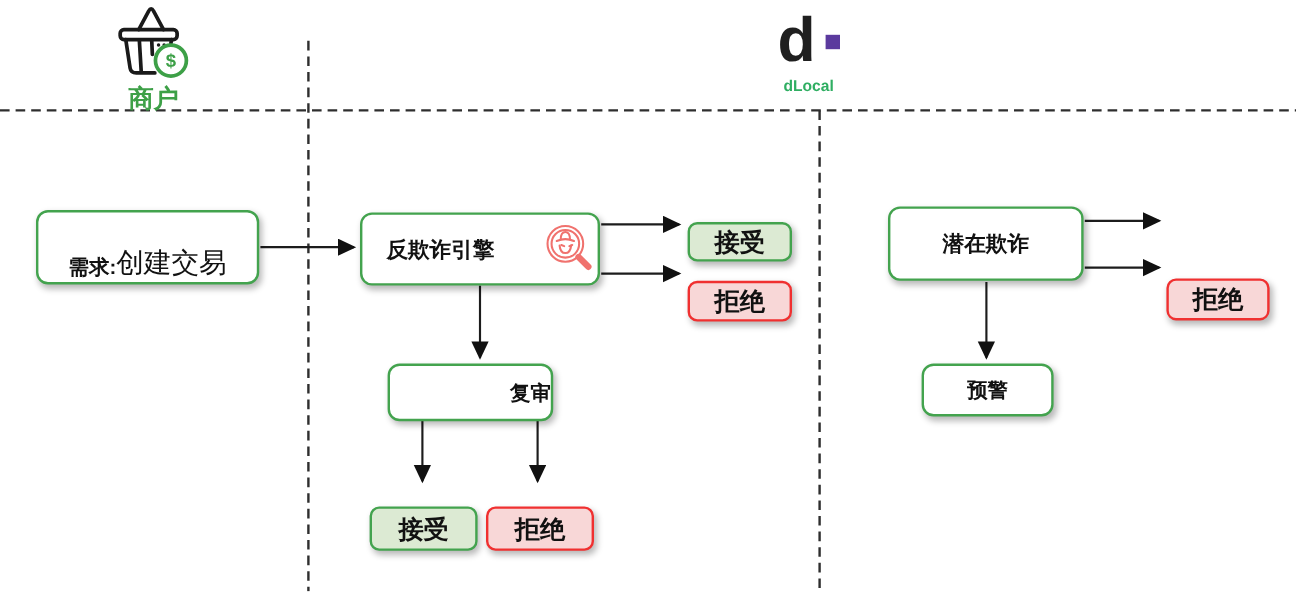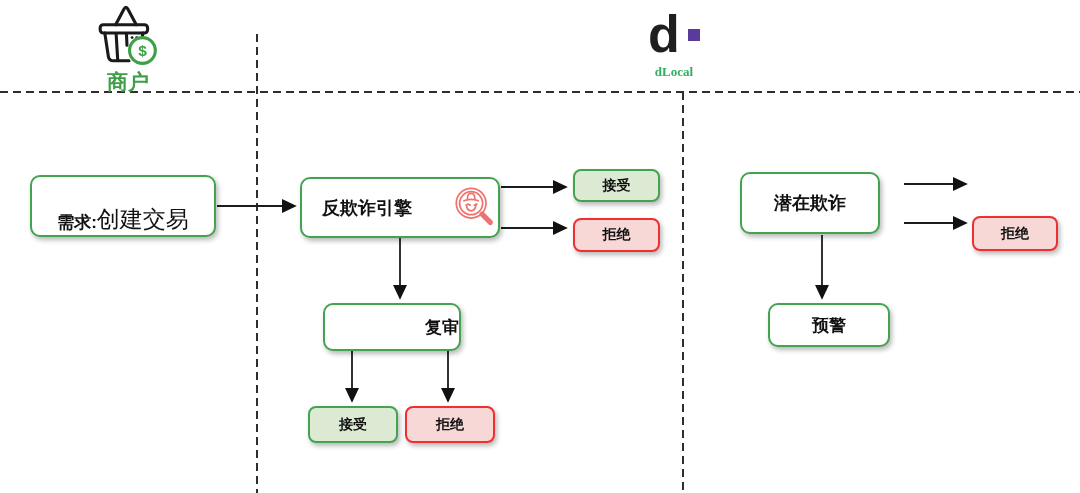--- a/index.html
+++ b/index.html
@@ -21,36 +21,36 @@
   .overlay{position:absolute;left:0;top:0;width:1080px;height:493px;pointer-events:none;}
   .dash{stroke:#2e2e2e;stroke-width:2;stroke-dasharray:8 5;fill:none;}
   .edge{stroke:var(--line-color);stroke-width:1.8;fill:none;}
 
   .node{
     position:absolute;background:#fff;border:2px solid var(--green-border);
     border-radius:10px;box-shadow:2px 3px 5px rgba(0,0,0,.28);
     display:flex;align-items:center;justify-content:center;
     font-size:17px;font-weight:600;box-sizing:border-box;
   }
-  .node.small{border-radius:8px;font-size:14px;}
+  .node.small{border-radius:8px;font-size:21px;margin-top:16px;}
   .node.green{background:var(--green-fill);}
   .node.red{background:var(--red-fill);border-color:var(--red-border);}
   .node.col{flex-direction:row;line-height:1.35;align-items:flex-end;}
   .node .title{font-weight:700;font-size:17px;}
   .node .subtitle{font-weight:400;font-size:23px;}
   .node.engine{justify-content:space-between;padding:0 1px 0 20px;font-size:18px;}
 
   .lane-merchant{position:absolute;left:92px;top:4px;width:72px;display:flex;flex-direction:column;align-items:center;}
   .merchant-label{margin-top:2px;font-size:21px;font-weight:700;color:var(--merchant-label);}
 
   .dlocal{position:absolute;left:648px;top:8px;display:flex;flex-direction:column;align-items:center;}
   .dlocal-top{display:flex;align-items:center;}
   .d-letter{font-size:52px;font-weight:700;color:#1f1f1f;line-height:1;letter-spacing:-1px;}
   .purple-dot{width:12px;height:12px;background:var(--dlocal-purple);margin-left:9px;margin-top:2px;}
-  .dlocal-label{font-size:13px;font-weight:600;color:var(--dlocal-label);margin-top:4px;font-family:Liberation Serif, serif;}
+  .dlocal-label{font-size:13px;font-weight:600;color:var(--dlocal-label);margin-top:4px;}
 </style>
 </head>
 <body>
 
 <div class="canvas">
 
   <svg class="overlay" viewBox="0 0 1080 493">
     <defs>
       <marker id="ah" markerWidth="10" markerHeight="9" refX="7.5" refY="4" orient="auto">
         <path d="M0,0 L8.5,4 L0,8 z" fill="#111"></path>
@@ -131,25 +131,25 @@
     <span>复审</span>
   </div>
 
   <div class="node small green" style="left:308px;top:406px;width:90px;height:37px;">
     <span>接受</span>
   </div>
   <div class="node small red" style="left:405px;top:406px;width:90px;height:37px;">
     <span>拒绝</span>
   </div>
 
-  <div class="node" style="left:740px;top:172px;width:140px;height:62px;font-size:18px;">
+  <div class="node" style="left:740px;top:172px;width:163px;height:62px;font-size:18px;">
     <span>潜在欺诈</span>
   </div>
 
   <div class="node small red" style="left:972px;top:216px;width:86px;height:35px;">
     <span>拒绝</span>
   </div>
 
-  <div class="node" style="left:768px;top:303px;width:122px;height:44px;">
+  <div class="node" style="left:768px;top:303px;width:110px;height:44px;">
     <span>预警</span>
   </div>
 
 </div>
 
 </body></html>

